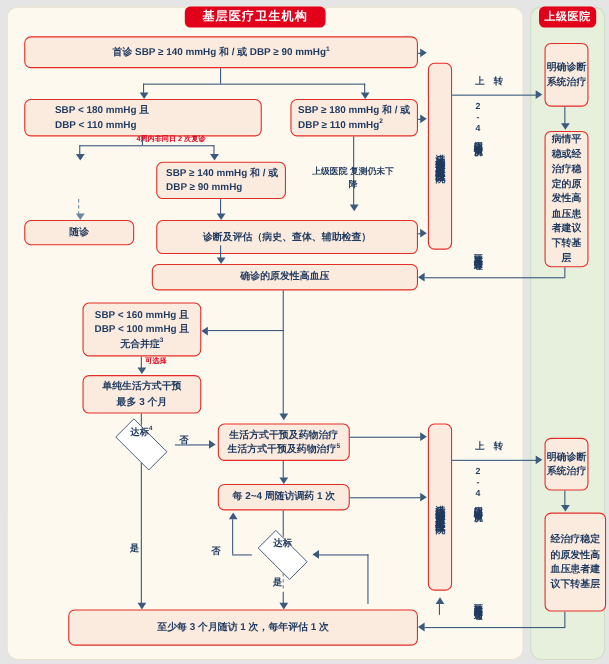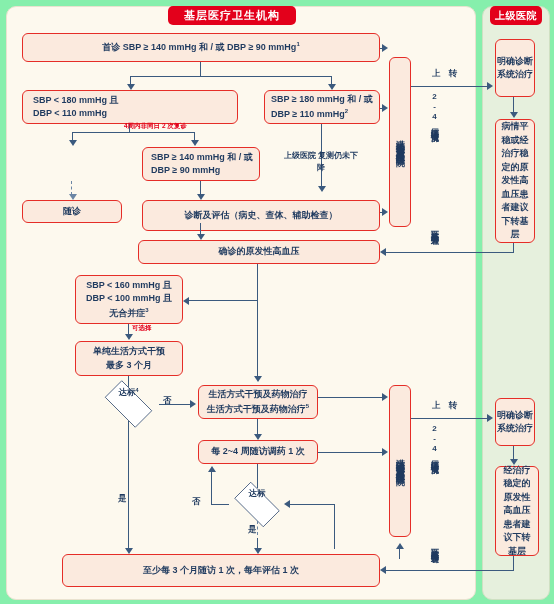--- a/index.html
+++ b/index.html
@@ -1,36 +1,36 @@
 <!DOCTYPE html>
 <html><head>
 <meta charset="utf-8">
 <style>
   html,body{margin:0;padding:0;background:#ffffff;}
   body{font-family:"Liberation Sans","DejaVu Sans",sans-serif;}
-  #canvas{position:relative;width:554px;height:604px;background:#86efac;overflow:hidden;}
+  #canvas{position:relative;width:554px;height:604px;background:#e5e5e5;overflow:hidden;}
 
   
   .panel{position:absolute;border-radius:10px;}
   #panel-primary{left:6px;top:6px;width:468px;height:592px;background:#fdf9ee;border:1px solid #e9e2cf;}
   #panel-hospital{left:482px;top:6px;width:66px;height:592px;background:#e6f0dd;border:1px solid #cfe0c2;}
 
   
   .pill{position:absolute;background:#e3001b;color:#ffffff;border-radius:5px;
         display:flex;align-items:center;justify-content:center;
         font-size:11px;font-weight:bold;letter-spacing:1px;line-height:1;}
   #pill-primary{left:168px;top:6px;width:128px;height:19px;}
   #pill-hospital{left:490px;top:6px;width:52px;height:19px;font-size:10px;letter-spacing:0.5px;}
 
   
   .box{position:absolute;background:#fbeade;border:1.4px solid #e52d27;border-radius:6px;
        display:flex;flex-direction:column;align-items:center;justify-content:center;
        color:#1f3a5f;font-size:9px;font-weight:bold;line-height:1.45;text-align:center;
        box-sizing:border-box;padding:2px 4px;}
-  .box.left-align{align-items:flex-start;text-align:left;padding-left:10px;}
+  .box.left-align{align-items:flex-start;text-align:left;padding-left:27px;}
   .box .ln{display:block;white-space:nowrap;}
   .box sup{font-size:6px;vertical-align:super;font-weight:bold;}
 
   
   .vbox{writing-mode:vertical-rl;text-orientation:upright;letter-spacing:1px;}
 
   
   .diamond{position:absolute;}
   .diamond .dshape{position:absolute;left:0;top:0;width:100%;height:100%;
         background:#ffffff;border:1.2px solid #1f3a5f;
@@ -267,17 +267,17 @@
   </div>
 
   <div class="box" style="left:495px;top:398px;width:40px;height:48px;">
     <span class="ln">明确诊断</span>
     <span class="ln">系统治疗</span>
   </div>
 
   <div class="ln-v" style="left:513px;top:446px;height:14px;"></div>
   <div class="arrow down" style="left:509.7px;top:459px;"></div>
 
-  <div class="box" style="left:495px;top:466px;width:44px;height:90px;line-height:1.5;align-items:flex-end;">
+  <div class="box" style="left:495px;top:466px;width:56px;height:90px;line-height:1.5;align-items:flex-end;">
     <span>经治疗稳定的原发性高血压患者建议下转基层</span>
   </div>
 
 </div>
 
 </body></html>

